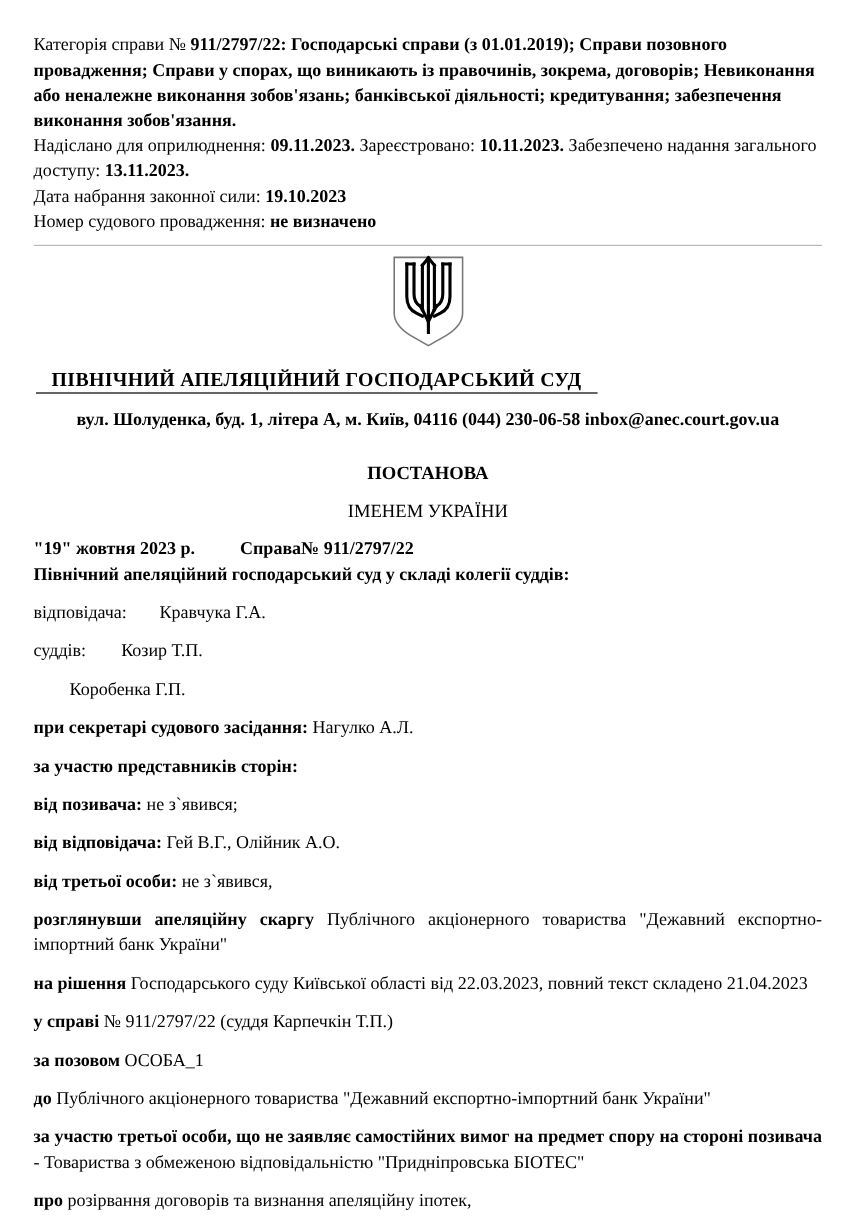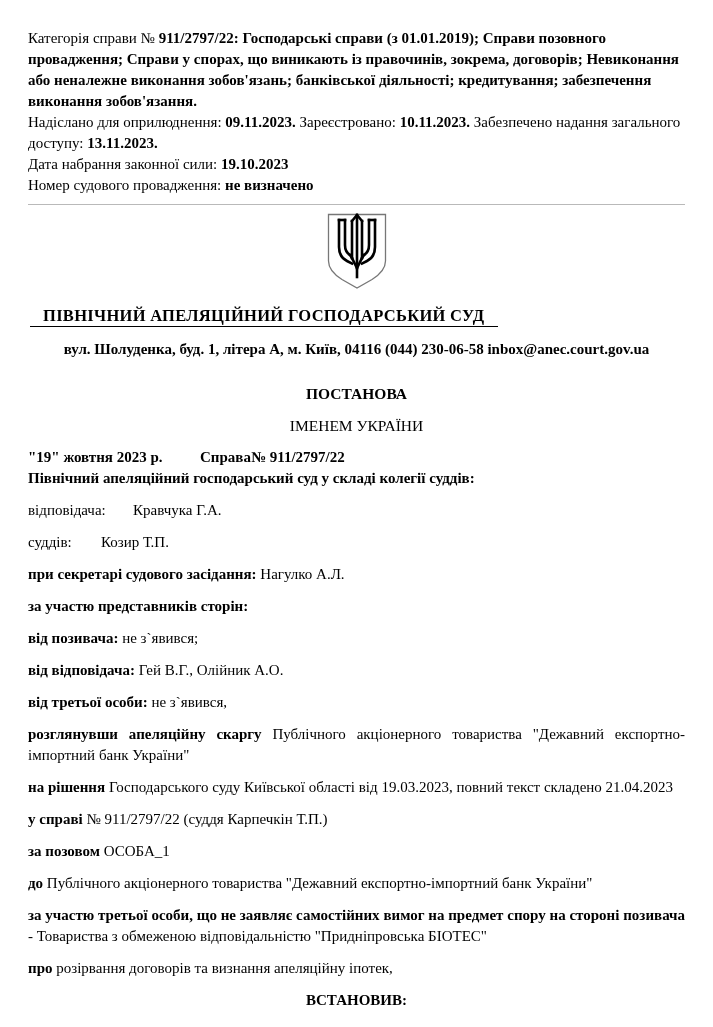--- a/index.html
+++ b/index.html
@@ -90,34 +90,35 @@
   <p class="in-name">ІМЕНЕМ УКРАЇНИ</p>
   <p class="case-line"><span class="date">"19" жовтня 2023 р.</span><span>Справа№ 911/2797/22</span></p>
 
   <div class="body">
     <p class="b">Північний апеляційний господарський суд у складі колегії суддів:</p>
 
     <p><span class="label-col-presiding">відповідача:</span><span>Кравчука Г.А.</span></p>
 
     <p><span class="label-col-judges">суддів:</span><span>Козир Т.П.</span></p>
 
+    <p class="indented"><span>Коробенка Г.П.</span></p>
 
     <p><span class="b">при секретарі судового засідання:</span><span> Нагулко А.Л.</span></p>
 
     <p class="b">за участю представників сторін:</p>
 
     <p><span class="b">від позивача:</span><span> не з`явився;</span></p>
 
     <p><span class="b">від відповідача:</span><span> Гей В.Г., Олійник А.О.</span></p>
 
     <p><span class="b">від третьої особи:</span><span> не з`явився,</span></p>
 
     <p class="justify"><span class="b">розглянувши апеляційну скаргу</span><span> Публічного акціонерного товариства "Дежавний експортно-імпортний банк України"</span></p>
 
-    <p><span class="b">на рішення</span><span> Господарського суду Київської області від 19.03.2023, повний текст складено 21.04.2023</span></p>
+    <p><span class="b">на рішення</span><span> Господарського суду Київської області від 22.03.2023, повний текст складено 21.04.2023</span></p>
 
     <p><span class="b">у справі</span><span> № 911/2797/22 (суддя Карпечкін Т.П.)</span></p>
 
     <p><span class="b">за позовом</span><span> ОСОБА_1</span></p>
 
     <p><span class="b">до</span><span> Публічного акціонерного товариства "Дежавний експортно-імпортний банк України"</span></p>
 
     <p class="justify"><span class="b">за участю третьої особи, що не заявляє самостійних вимог на предмет спору на стороні позивача</span><span> - Товариства з обмеженою відповідальністю "Придніпровська БІОТЕС"</span></p>
 
     <p><span class="b">про</span><span> розірвання договорів та визнання апеляційну іпотек,</span></p>

